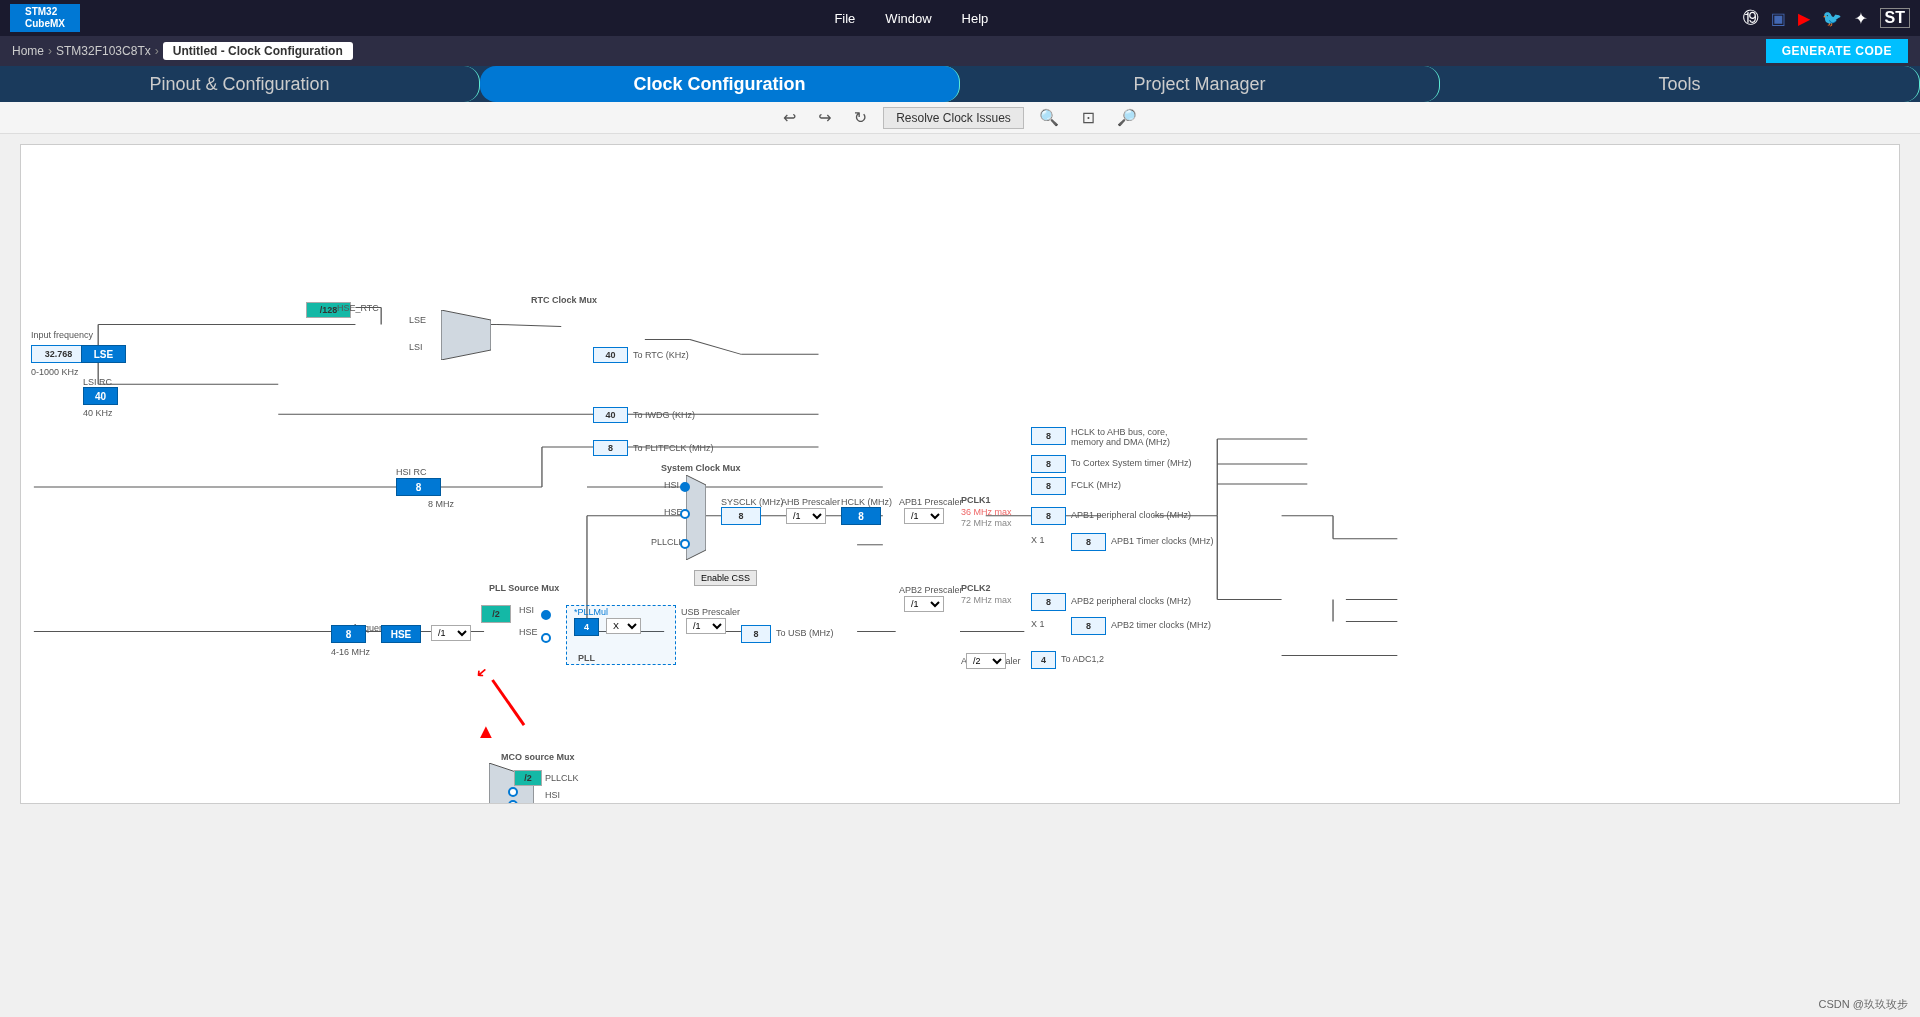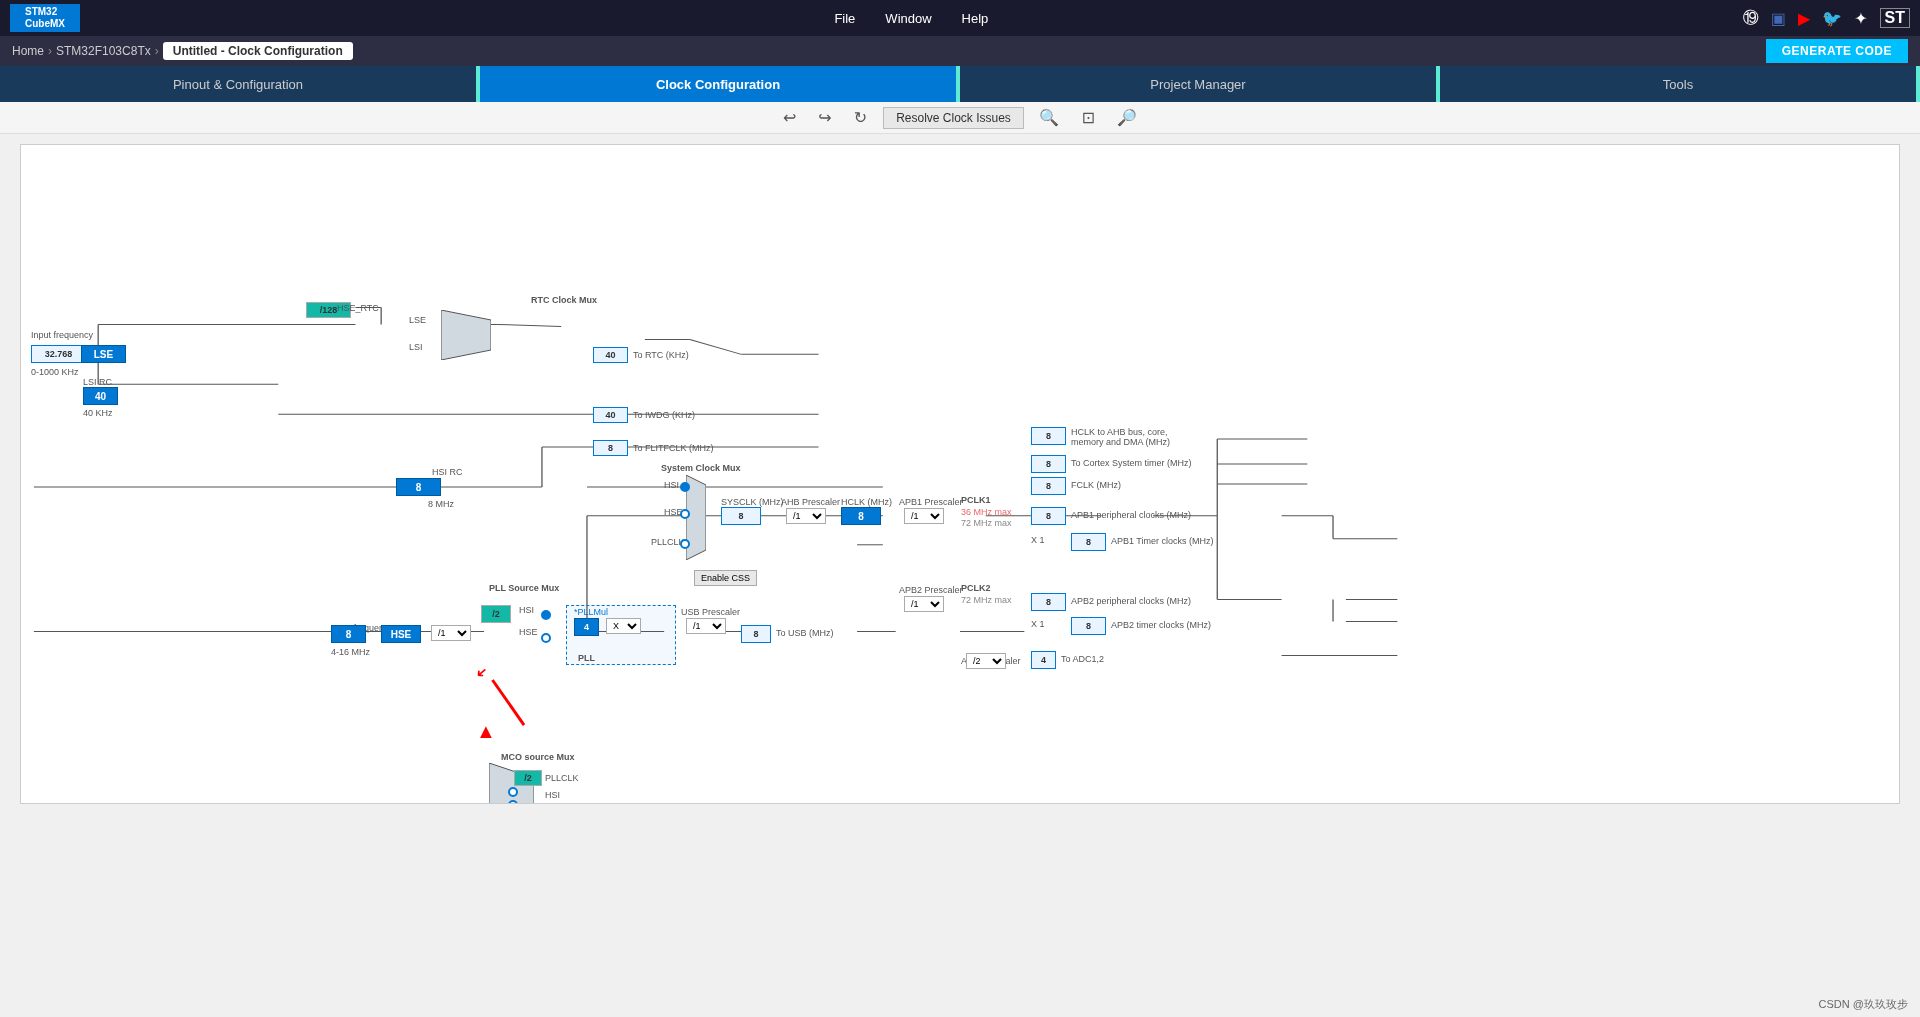--- a/index.html
+++ b/index.html
@@ -83,23 +83,24 @@
       display: flex;
       background: #1a3a5c;
       height: 36px;
     }
     .tab-item {
       flex: 1;
       display: flex;
       align-items: center;
       justify-content: center;
       color: #ccc;
-      font-size: 13px;
+      font-size: 18px;
       cursor: pointer;
-      border-right: 4px solid #5eead4;
+      border-right: 1px solid #5eead4;
+      border-radius: 16px;
     }
     .tab-item.active {
       background: #0078d4;
       color: white;
       font-weight: bold;
     }
 
     
     .toolbar {
       display: flex;
@@ -385,21 +386,21 @@
 
     <div class="clk-box light" style="left:572px; top:202px; width:35px; height:16px; font-size:9px;">40</div>
     <div class="label-text" style="left:612px; top:205px;">To RTC (KHz)</div>
 
     <div class="clk-box light" style="left:572px; top:262px; width:35px; height:16px; font-size:9px;">40</div>
     <div class="label-text" style="left:612px; top:265px;">To IWDG (KHz)</div>
 
     <div class="clk-box light" style="left:572px; top:295px; width:35px; height:16px; font-size:9px;">8</div>
     <div class="label-text" style="left:612px; top:298px;">To FLITFCLK (MHz)</div>
 
-    <div class="label-text" style="left:375px; top:322px;margin-left:36px;">HSI RC</div>
+    <div class="label-text" style="left:375px; top:322px;">HSI RC</div>
     <div class="clk-box" style="left:375px; top:333px; width:45px; height:18px;">8</div>
     <div class="label-text" style="left:375px; top:354px;margin-left:32px;">8 MHz</div>
 
     <div class="label-text" style="left:640px; top:318px; font-weight:bold;">System Clock Mux</div>
 
     <div style="position:absolute; left:665px; top:330px; width:20px; height:85px;">
       <svg width="20" height="85">
         <polygon points="0,0 20,10 20,75 0,85" fill="#d0d8e0" stroke="#555" stroke-width="1"></polygon>
       </svg>
     </div>

